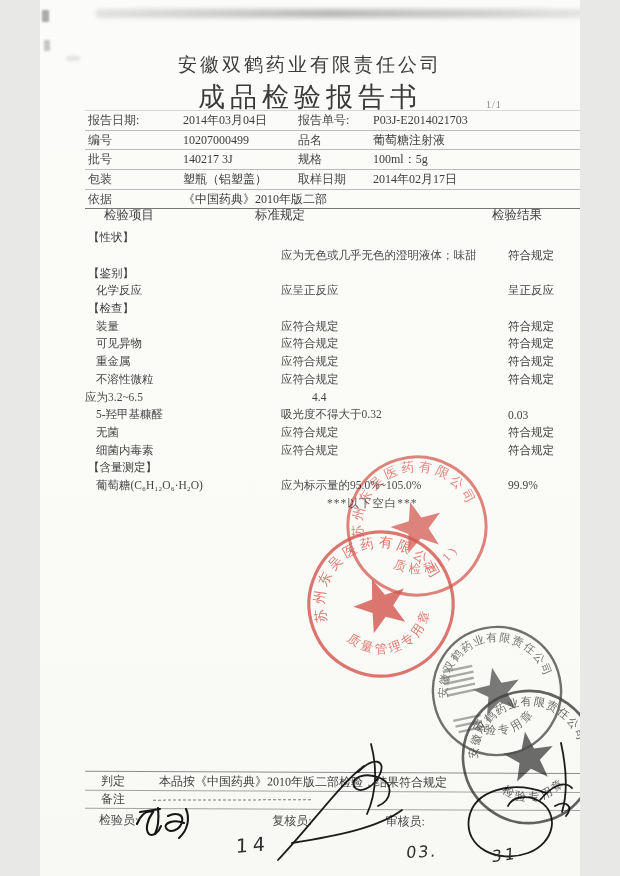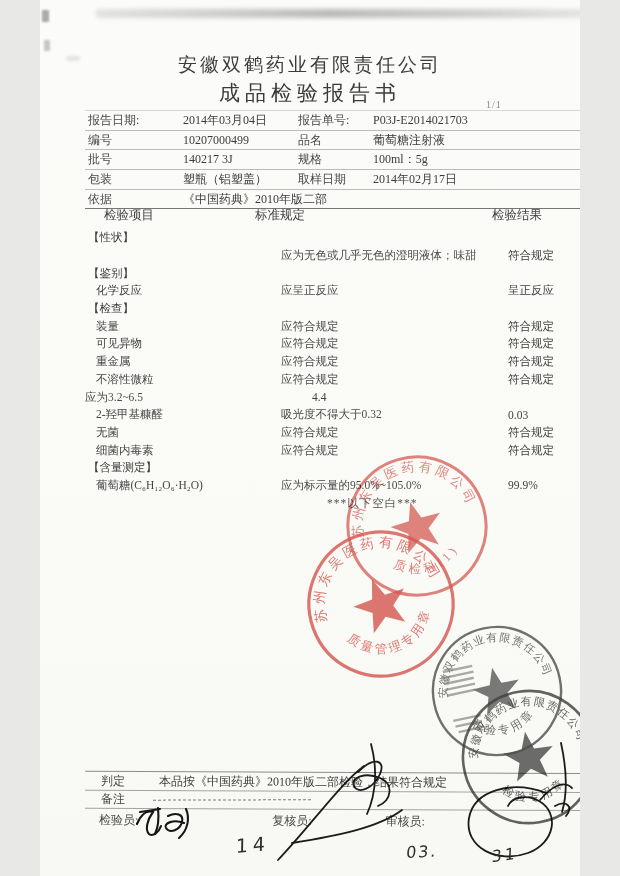--- a/index.html
+++ b/index.html
@@ -15,21 +15,21 @@
     background:linear-gradient(90deg,rgba(120,120,120,.18),rgba(85,85,85,.38) 45%,rgba(110,110,110,.30) 75%,rgba(130,130,130,.12));
     filter:blur(2px);}
   .mark-a{position:absolute;left:2px;top:10px;width:7px;height:12px;background:rgba(70,70,70,.45);filter:blur(1px);}
   .mark-b{position:absolute;left:4px;top:40px;width:6px;height:11px;background:rgba(80,80,80,.3);filter:blur(1px);}
   .mark-c{position:absolute;left:26px;top:56px;width:14px;height:5px;background:rgba(120,120,120,.18);filter:blur(1.5px);border-radius:3px;}
   .fold-line{position:absolute;left:586px;top:556px;width:1.5px;height:320px;background:rgba(90,90,90,.38);transform:rotate(.3deg);}
   
   .company{position:absolute;left:0;top:52px;width:100%;text-align:center;
     font-size:19px;letter-spacing:3px;color:#3c3c3c;}
   .doc-title{position:absolute;left:0;top:79px;width:100%;text-align:center;
-    font-size:21px;letter-spacing:5px;color:#3a3a3a;}
+    font-size:27px;letter-spacing:5px;color:#3a3a3a;}
   .page-ind{position:absolute;left:446px;top:99px;font-size:10px;color:#8a8a8a;letter-spacing:1px;}
   
   .info{position:absolute;left:45px;top:110px;width:546px;border-top:1px solid rgba(110,110,110,.25);}
   .irow{display:flex;align-items:center;height:18.7px;border-bottom:1px solid rgba(100,100,100,.42);font-size:12px;white-space:nowrap;}
   .irow .il{width:95px;padding-left:3px;color:#474747;}
   .irow .iv{width:115px;color:#3b3b3b;}
   .irow .il2{width:75px;color:#474747;}
   .irow .iv2{flex:1;color:#3b3b3b;}
   .irow.span .iv{flex:1;}
   .irow:last-child{border-bottom:1.6px solid rgba(60,60,60,.7);}
@@ -177,21 +177,21 @@
         <span class="c2">应符合规定</span>
         <span class="c3">符合规定</span>
       </div>
 
       <div class="rrow">
         <span class="c2">应为3.2~6.5</span>
         <span class="c3">4.4</span>
       </div>
 
       <div class="rrow">
-        <span class="c1">2-羟甲基糠醛</span>
+        <span class="c1">5-羟甲基糠醛</span>
         <span class="c2">吸光度不得大于0.32</span>
         <span class="c3">0.03</span>
       </div>
 
       <div class="rrow">
         <span class="c1">无菌</span>
         <span class="c2">应符合规定</span>
         <span class="c3">符合规定</span>
       </div>
 

